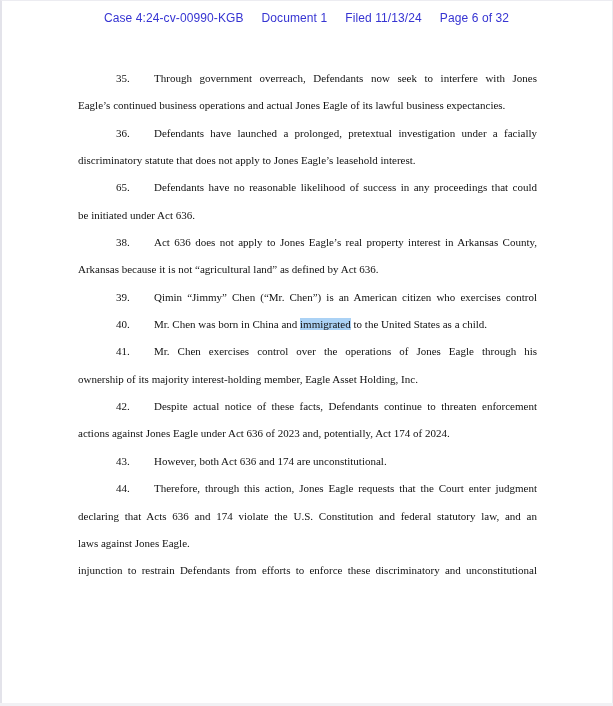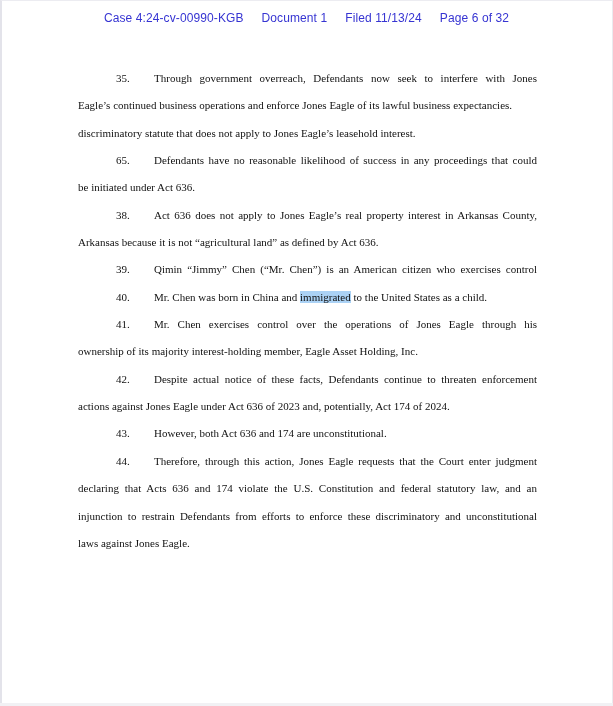--- a/index.html
+++ b/index.html
@@ -74,32 +74,33 @@
 
 <div class="case-stamp" style="color: rgb(54, 52, 210);">
   <span>Case 4:24-cv-00990-KGB</span>
   <span>Document 1</span>
   <span>Filed 11/13/24</span>
   <span>Page 6 of 32</span>
 </div>
 
 <div class="text-block" style="color: rgb(17, 17, 17);">
     <div class="line just"><span class="indent"></span><span class="num">35.</span><span class="tabgap"></span>Through government overreach, Defendants now seek to interfere with Jones</div>
-    <div class="line">Eagle’s continued business operations and enforce Jones Eagle of its lawful business expectancies.</div>
+    <div class="line">Eagle’s continued business operations and actual Jones Eagle of its lawful business expectancies.</div>
+    <div class="line just"><span class="indent"></span><span class="num">36.</span><span class="tabgap"></span>Defendants have launched a prolonged, pretextual investigation under a facially</div>
     <div class="line">discriminatory statute that does not apply to Jones Eagle’s leasehold interest.</div>
     <div class="line just"><span class="indent"></span><span class="num">65.</span><span class="tabgap"></span>Defendants have no reasonable likelihood of success in any proceedings that could</div>
     <div class="line">be initiated under Act 636.</div>
     <div class="line just"><span class="indent"></span><span class="num">38.</span><span class="tabgap"></span>Act 636 does not apply to Jones Eagle’s real property interest in Arkansas County,</div>
     <div class="line">Arkansas because it is not “agricultural land” as defined by Act 636.</div>
     <div class="line just"><span class="indent"></span><span class="num">39.</span><span class="tabgap"></span>Qimin “Jimmy” Chen (“Mr. Chen”) is an American citizen who exercises control</div>
     <div class="line"><span class="indent"></span><span class="num">40.</span><span class="tabgap"></span>Mr. Chen was born in China and <span class="hl" style="background: rgb(171, 210, 245);">immigrated</span> to the United States as a child.</div>
     <div class="line just"><span class="indent"></span><span class="num">41.</span><span class="tabgap"></span>Mr. Chen exercises control over the operations of Jones Eagle through his</div>
     <div class="line">ownership of its majority interest-holding member, Eagle Asset Holding, Inc.</div>
     <div class="line just"><span class="indent"></span><span class="num">42.</span><span class="tabgap"></span>Despite actual notice of these facts, Defendants continue to threaten enforcement</div>
     <div class="line">actions against Jones Eagle under Act 636 of 2023 and, potentially, Act 174 of 2024.</div>
     <div class="line"><span class="indent"></span><span class="num">43.</span><span class="tabgap"></span>However, both Act 636 and 174 are unconstitutional.</div>
     <div class="line just"><span class="indent"></span><span class="num">44.</span><span class="tabgap"></span>Therefore, through this action, Jones Eagle requests that the Court enter judgment</div>
     <div class="line just">declaring that Acts 636 and 174 violate the U.S. Constitution and federal statutory law, and an</div>
+    <div class="line">laws against Jones Eagle.</div>
     <div class="line just">injunction to restrain Defendants from efforts to enforce these discriminatory and unconstitutional</div>
-    <div class="line">laws against Jones Eagle.</div>
   </div>
 
 <div class="bottom-strip"></div>
 
 </body></html>

